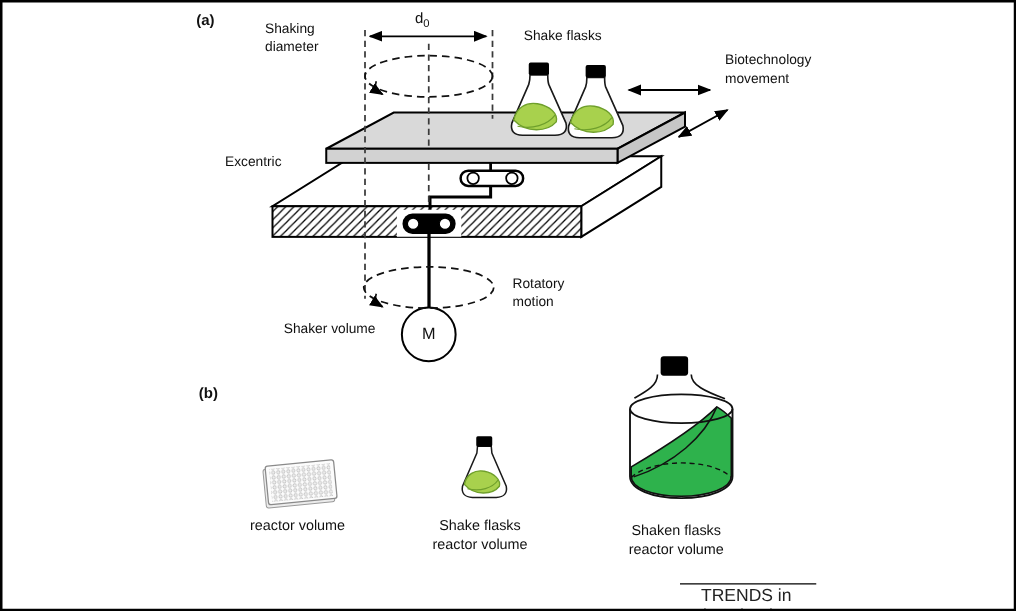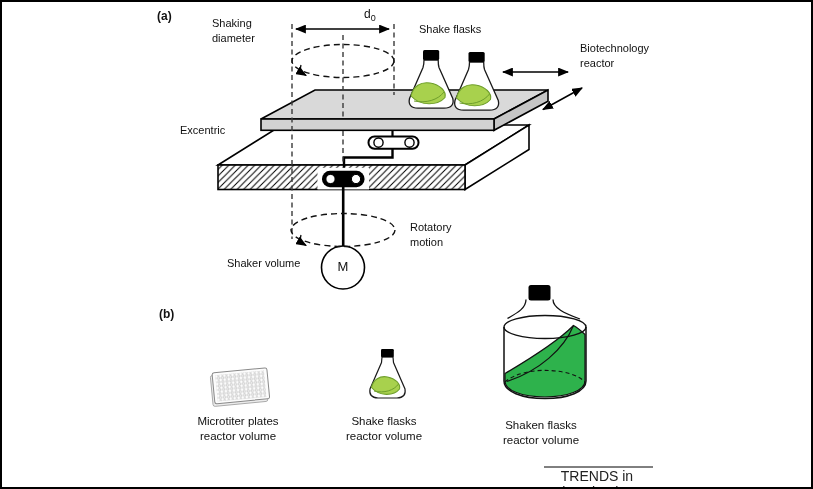--- a/index.html
+++ b/index.html
@@ -4,21 +4,21 @@
 <style>
   html,body{margin:0;padding:0;background:#fff;}
   .canvas{position:relative;width:813px;height:489px;background:#fff;border:2px solid #000;
           box-sizing:border-box;font-family:"Liberation Sans",sans-serif;color:#111;overflow:hidden;}
   .canvas svg{position:absolute;left:0;top:0;}
   .lbl{position:absolute;font-size:11px;line-height:14.5px;white-space:nowrap;}
   .bold{font-weight:bold;font-size:12px;}
   .cap{position:absolute;width:150px;text-align:center;font-size:11.5px;line-height:14.6px;}
   .motor{position:absolute;width:20px;text-align:center;font-size:13px;}
   .footer{position:absolute;width:118px;text-align:center;font-size:14px;color:#222;}
-  .d0{font-size:12px;margin-left:32px;}
+  .d0{font-size:12px;}
   .d0 sub{font-size:9px;}
   .liquid{fill:var(--flask_green);stroke:var(--flask_green_dark);stroke-width:1.1;}
   .liquidline{fill:none;stroke:var(--flask_green_dark);stroke-width:1;}
   .vliquid{fill:var(--vessel_green);}
   .grayA{fill:var(--platform_gray);}
   .grayB{fill:var(--platform_gray_side);}
 </style>
 </head>
 <body>
 
@@ -141,38 +141,37 @@
   <div>Shaking</div>
   <div>diameter</div>
 </div>
 
 <div class="lbl d0" style="left:330px;top:5px"><span>d</span><sub>0</sub></div>
 
 <div class="lbl" style="left:417px;top:20px">Shake flasks</div>
 
 <div class="lbl" style="left:578px;top:39px">
   <div>Biotechnology</div>
-  <div>reactor</div>
+  <div>movement</div>
 </div>
 
 <div class="lbl" style="left:178px;top:121px">Excentric</div>
 
 <div class="lbl" style="left:408px;top:218px">
   <div>Rotatory</div>
   <div>motion</div>
 </div>
 
 <div class="lbl" style="left:225px;top:254px">Shaker volume</div>
 
 <div class="motor" style="left:331px;top:257px">M</div>
 
 <div class="lbl bold" style="left:157px;top:305px">(b)</div>
 
 <div class="cap" style="left:161px;top:412px">
-  <div>Microtiter plates</div>
   <div>reactor volume</div>
 </div>
 
 <div class="cap" style="left:307px;top:412px">
   <div>Shake flasks</div>
   <div>reactor volume</div>
 </div>
 
 <div class="cap" style="left:464px;top:416px">
   <div>Shaken flasks</div>

